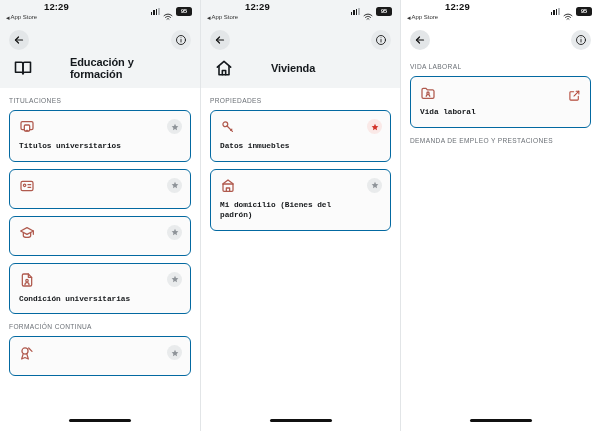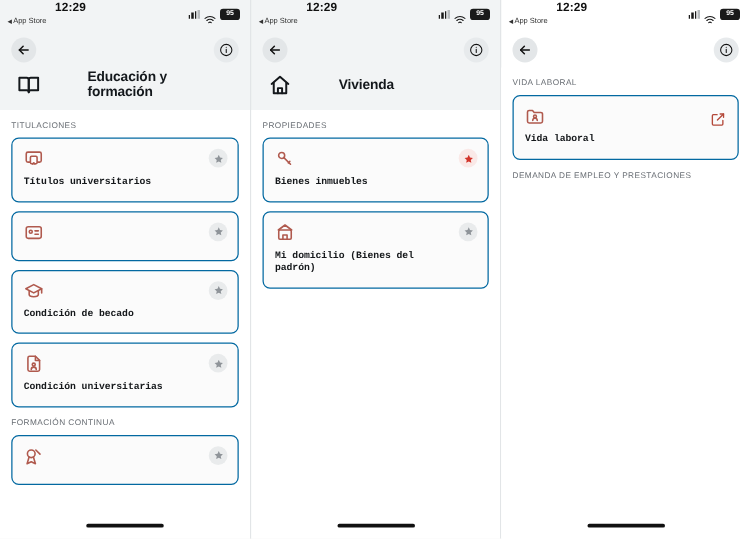--- a/index.html
+++ b/index.html
@@ -191,21 +191,20 @@
                 <polygon class="star-glyph" points="12,2.6 15,9.2 22,10 16.8,14.8 18.2,21.8 12,18.3 5.8,21.8 7.2,14.8 2,10 9,9.2"></polygon>
               </svg>
             </div>
           </div>
           <div class="card">
             <svg class="card-icon" viewBox="0 0 24 24" fill="none" stroke="currentColor" stroke-width="1.9" stroke-linecap="round" stroke-linejoin="round">
               <path d="M12 4 2.5 9 12 14l9.5-5z"></path>
               <path d="M6.5 11.5V16c0 1.4 2.5 2.6 5.5 2.6s5.5-1.2 5.5-2.6v-4.5"></path>
               <path d="M21.5 9v5"></path>
             </svg>
-            <div class="card-label">Condición de becado</div>
             <div class="star-btn">
               <svg viewBox="0 0 24 24">
                 <polygon class="star-glyph" points="12,2.6 15,9.2 22,10 16.8,14.8 18.2,21.8 12,18.3 5.8,21.8 7.2,14.8 2,10 9,9.2"></polygon>
               </svg>
             </div>
           </div>
           <div class="card">
             <svg class="card-icon" viewBox="0 0 24 24" fill="none" stroke="currentColor" stroke-width="1.9" stroke-linecap="round" stroke-linejoin="round">
               <path d="M14 3H7a2 2 0 0 0-2 2v14a2 2 0 0 0 2 2h10a2 2 0 0 0 2-2V8z"></path>
               <path d="M14 3v5h5"></path>
@@ -287,21 +286,21 @@
       </div>
       <div class="body">
         <div class="section-label">PROPIEDADES</div>
         <div class="cards">
           <div class="card">
             <svg class="card-icon" viewBox="0 0 24 24" fill="none" stroke="currentColor" stroke-width="1.9" stroke-linecap="round" stroke-linejoin="round">
               <circle cx="8" cy="8" r="3.6"></circle>
               <path d="m10.6 10.6 8 8"></path>
               <path d="m16 17 1.8-1.8"></path>
             </svg>
-            <div class="card-label">Bienes inmuebles</div>
+            <div class="card-label">Datos inmuebles</div>
             <div class="star-btn active">
               <svg viewBox="0 0 24 24">
                 <polygon class="star-glyph" points="12,2.6 15,9.2 22,10 16.8,14.8 18.2,21.8 12,18.3 5.8,21.8 7.2,14.8 2,10 9,9.2"></polygon>
               </svg>
             </div>
           </div>
           <div class="card">
             <svg class="card-icon" viewBox="0 0 24 24" fill="none" stroke="currentColor" stroke-width="1.9" stroke-linecap="round" stroke-linejoin="round">
               <path d="M4 9 12 3l8 6"></path>
               <rect x="4.5" y="9" width="15" height="11" rx="1.5"></rect>

